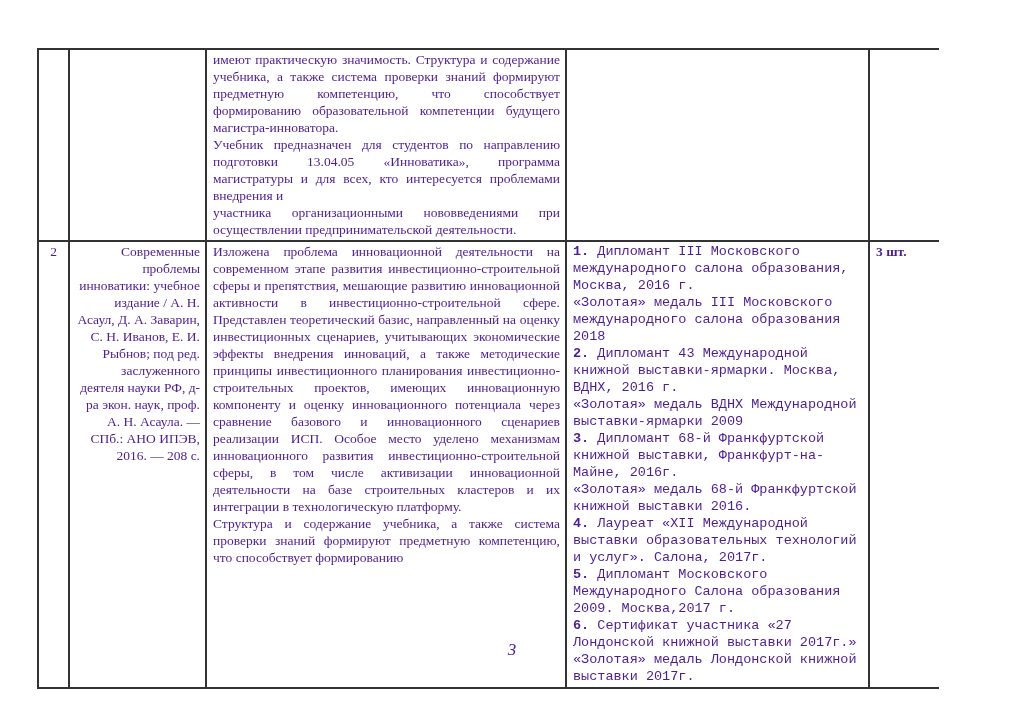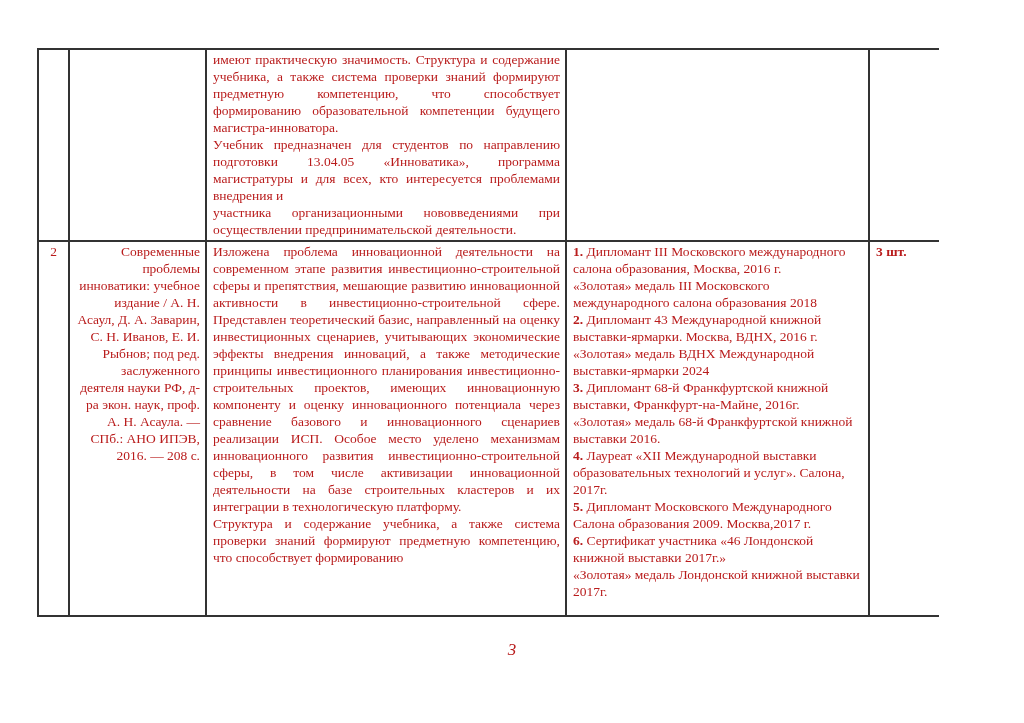--- a/index.html
+++ b/index.html
@@ -2,40 +2,40 @@
 <html><head>
 <meta charset="utf-8">
 <style>
   html,body{margin:0;padding:0;background:#ffffff;}
   .page{
     position:relative;
     width:939px;height:723px;
     background:#ffffff;
     overflow:hidden;
     font-family:"Liberation Serif","DejaVu Serif",serif;
-    color:#b91c1c;
+    color:#4c1d95;
   }
   table.doc-table{
     position:absolute;left:37px;top:48px;
     border-collapse:collapse;table-layout:fixed;
     width:1011px; 
   }
   td{
     border:2px solid #333333;
     vertical-align:top;
     padding:1px 5px 2px 6px;
     font-size:13.5px;line-height:17px;
   }
   tr.row-1 td{height:181px;}
   tr.row-2 td{height:370px;}
   td.cell-num{text-align:center;padding-left:2px;padding-right:2px;}
   p{margin:0;}
   .desc p{text-align:justify;}
   .title p{text-align:right;}
-  .awards p{text-align:left;}
+  .awards p{text-align:left;font-family:Liberation Mono, monospace;}
   .awards b{font-weight:bold;}
   .qty{font-weight:bold;}
   .page-number{
     position:absolute;left:0;top:640px;width:1024px;
     text-align:center;
     font-style:italic;font-size:17px;line-height:20px;
   }
 </style>
 </head>
 <body>
@@ -77,26 +77,26 @@
         <div>
               <p>Изложена проблема инновационной деятельности на современном этапе развития инвестиционно-строительной сферы и препятствия, мешающие развитию инновационной активности в инвестиционно-строительной сфере. Представлен теоретический базис, направленный на оценку инвестиционных сценариев, учитывающих экономические эффекты внедрения инноваций, а также методические принципы инвестиционного планирования инвестиционно-строительных проектов, имеющих инновационную компоненту и оценку инновационного потенциала через сравнение базового и инновационного сценариев реализации ИСП. Особое место уделено механизмам инновационного развития инвестиционно-строительной сферы, в том числе активизации инновационной деятельности на базе строительных кластеров и их интеграции в технологическую платформу.</p>
               <p>Структура и содержание учебника, а также система проверки знаний формируют предметную компетенцию, что способствует формированию</p>
             </div>
       </td>
       <td class="awards">
         <div>
               <p><b>1.</b> <span>Дипломант III Московского международного салона образования, Москва, 2016 г.</span></p>
               <p><b></b> <span>«Золотая» медаль III Московского международного салона образования 2018</span></p>
               <p><b>2.</b> <span>Дипломант 43 Международной книжной выставки-ярмарки. Москва, ВДНХ, 2016 г.</span></p>
-              <p><b></b> <span>«Золотая» медаль ВДНХ Международной выставки-ярмарки 2024</span></p>
+              <p><b></b> <span>«Золотая» медаль ВДНХ Международной выставки-ярмарки 2009</span></p>
               <p><b>3.</b> <span>Дипломант 68-й Франкфуртской книжной выставки, Франкфурт-на-Майне, 2016г.</span></p>
               <p><b></b> <span>«Золотая» медаль 68-й Франкфуртской книжной выставки 2016.</span></p>
               <p><b>4.</b> <span>Лауреат «XII Международной выставки образовательных технологий и услуг». Салона, 2017г.</span></p>
               <p><b>5.</b> <span>Дипломант Московского Международного Салона образования 2009. Москва,2017 г.</span></p>
-              <p><b>6.</b> <span>Сертификат участника «46 Лондонской книжной выставки 2017г.»</span></p>
+              <p><b>6.</b> <span>Сертификат участника «27 Лондонской книжной выставки 2017г.»</span></p>
               <p><b></b> <span>«Золотая» медаль Лондонской книжной выставки 2017г.</span></p>
             </div>
       </td>
       <td>
         <p class="qty">3 шт.</p>
       </td>
     </tr>
   </tbody>
     </table>
 

